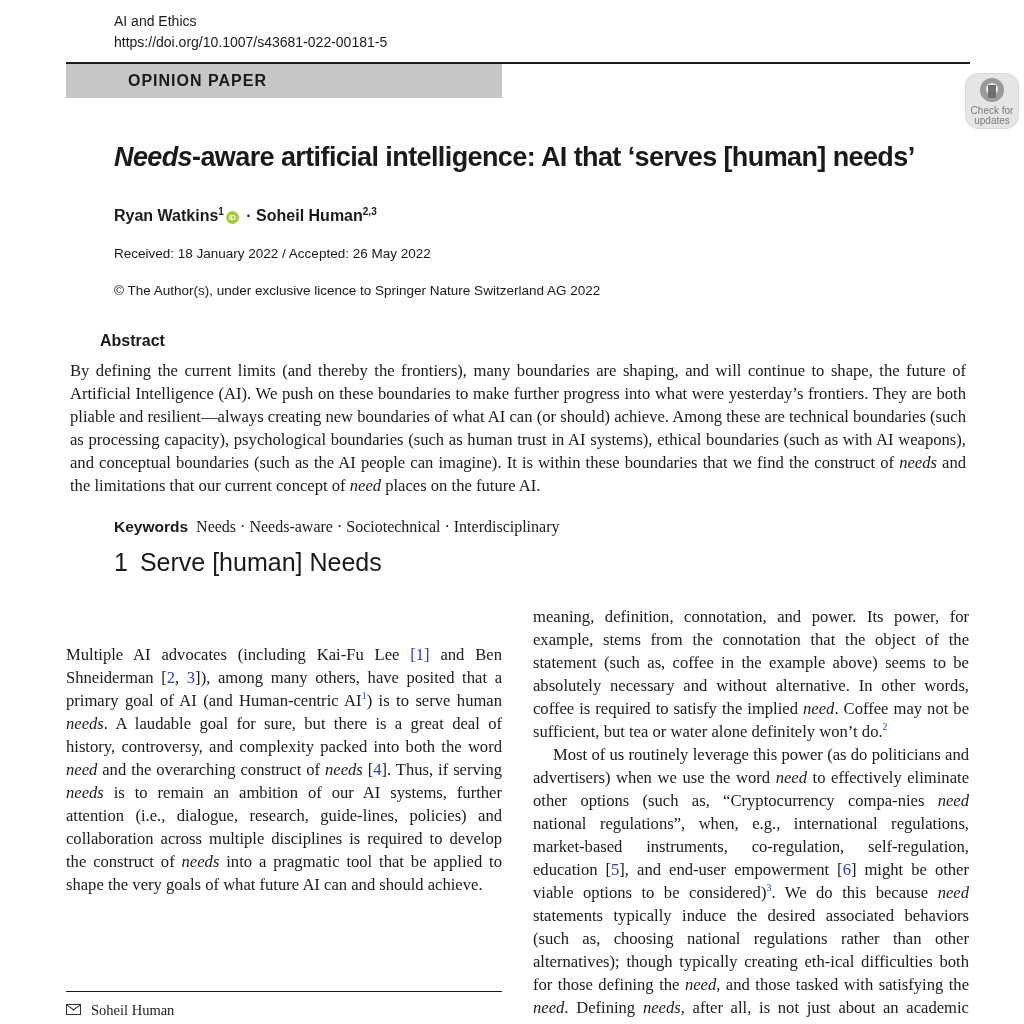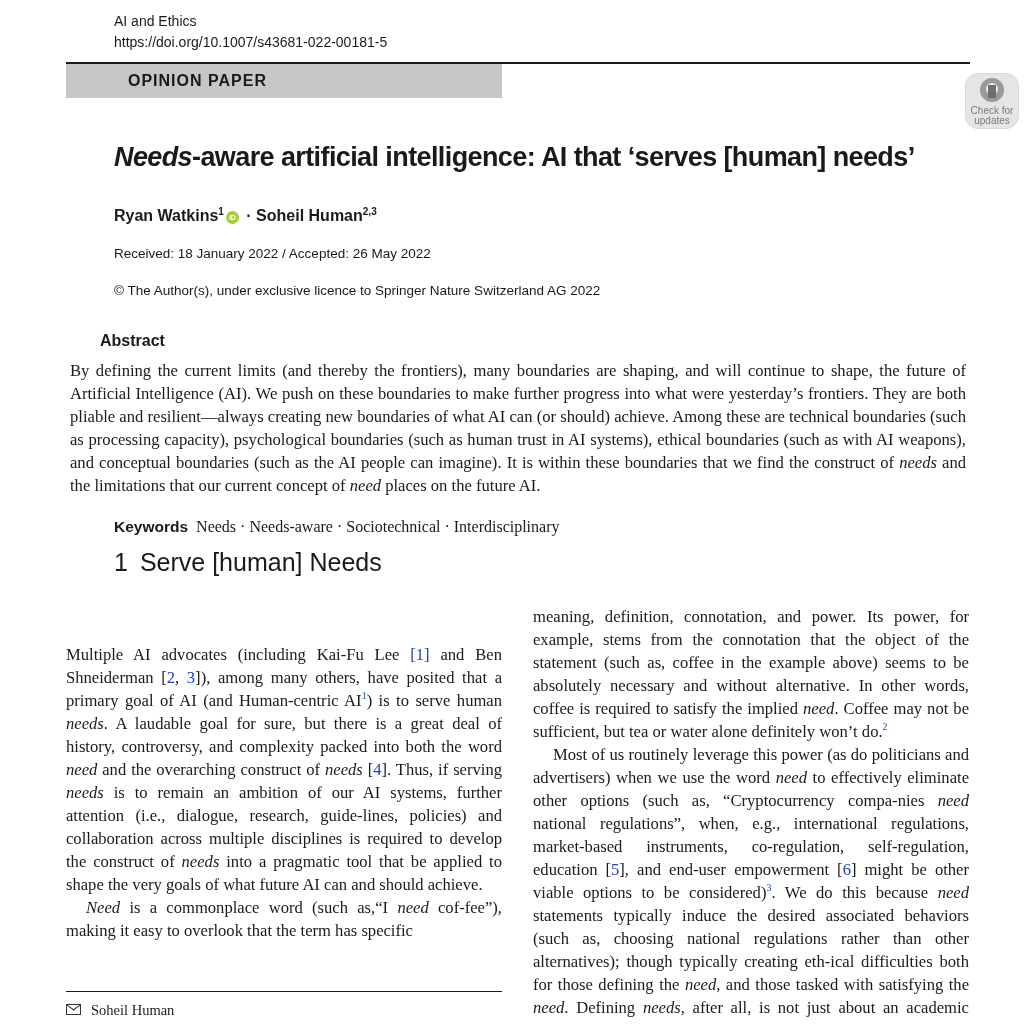--- a/index.html
+++ b/index.html
@@ -84,21 +84,20 @@
 <div class="abs serif" id="abstract">
   <p><span>By defining the current limits (and thereby the frontiers), many boundaries are shaping, and will continue to shape, the future of Artificial Intelligence (AI). We push on these boundaries to make further progress into what were yesterday’s frontiers. They are both pliable and resilient—always creating new boundaries of what AI can (or should) achieve. Among these are technical boundaries (such as processing capacity), psychological boundaries (such as human trust in AI systems), ethical boundaries (such as with AI weapons), and conceptual boundaries (such as the AI people can imagine). It is within these boundaries that we find the construct of </span><i>needs</i><span> and the limitations that our current concept of </span><i>need</i><span> places on the future AI.</span></p>
 </div>
 
 <div class="abs" id="keywords"><span class="sans kw-h">Keywords</span>&nbsp; <span class="serif">Needs · Needs-aware · Sociotechnical · Interdisciplinary</span></div>
 
 <div class="abs sans" id="sec-h"><span class="num">1</span><span>Serve [human] Needs</span></div>
 
 <div class="abs serif col" id="col-left">
   <p><span>Multiple AI advocates (including Kai-Fu Lee </span><span class="ref">[1]</span><span> and Ben Shneiderman [</span><span class="ref">2</span><span>, </span><span class="ref">3</span><span>]), among many others, have posited that a primary goal of AI (and Human-centric AI</span><sup class="ref">1</sup><span>) is to serve human </span><i>needs</i><span>. A laudable goal for sure, but there is a great deal of history, controversy, and complexity packed into both the word </span><i>need</i><span> and the overarching construct of </span><i>needs</i><span> [</span><span class="ref">4</span><span>]. Thus, if serving </span><i>needs</i><span> is to remain an ambition of our AI systems, further attention (i.e., dialogue, research, guide-lines, policies) and collaboration across multiple disciplines is required to develop the construct of </span><i>needs</i><span> into a pragmatic tool that be applied to shape the very goals of what future AI can and should achieve.</span></p>
-  <p class="ind"><i>Need</i><span> is a commonplace word (such as,“I </span><i>need</i><span> cof-fee”), making it easy to overlook that the term has specific</span></p>
 </div>
 
 <div class="abs serif col" id="col-right">
   <p><span>meaning, definition, connotation, and power. Its power, for example, stems from the connotation that the object of the statement (such as, coffee in the example above) seems to be absolutely necessary and without alternative. In other words, coffee is required to satisfy the implied </span><i>need</i><span>. Coffee may not be sufficient, but tea or water alone definitely won’t do.</span><sup class="ref">2</sup></p>
   <p class="ind"><span>Most of us routinely leverage this power (as do politicians and advertisers) when we use the word </span><i>need</i><span> to effectively eliminate other options (such as, “Cryptocurrency compa-nies </span><i>need</i><span> national regulations”, when, e.g., international regulations, market-based instruments, co-regulation, self-regulation, education [</span><span class="ref">5</span><span>], and end-user empowerment [</span><span class="ref">6</span><span>] might be other viable options to be considered)</span><sup class="ref">3</sup><span>. We do this because </span><i>need</i><span> statements typically induce the desired associated behaviors (such as, choosing national regulations rather than other alternatives); though typically creating eth-ical difficulties both for those defining the </span><i>need</i><span>, and those tasked with satisfying the </span><i>need</i><span>. Defining </span><i>needs</i><span>, after all, is not just about an academic concept; rather it can determine</span></p>
 </div>
 
 <div class="abs" id="fn-rule"></div>
 <div class="abs serif" id="corr"><span class="envelope"></span><span>Soheil Human</span></div>
 

